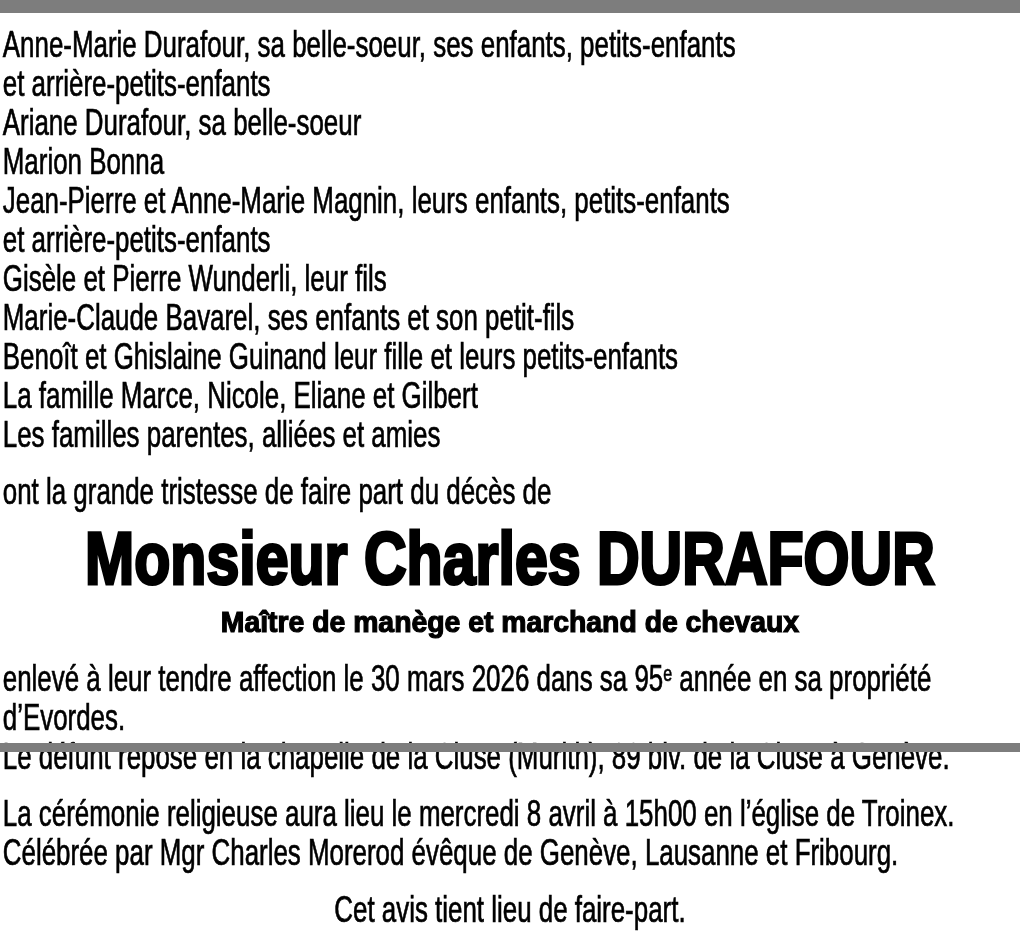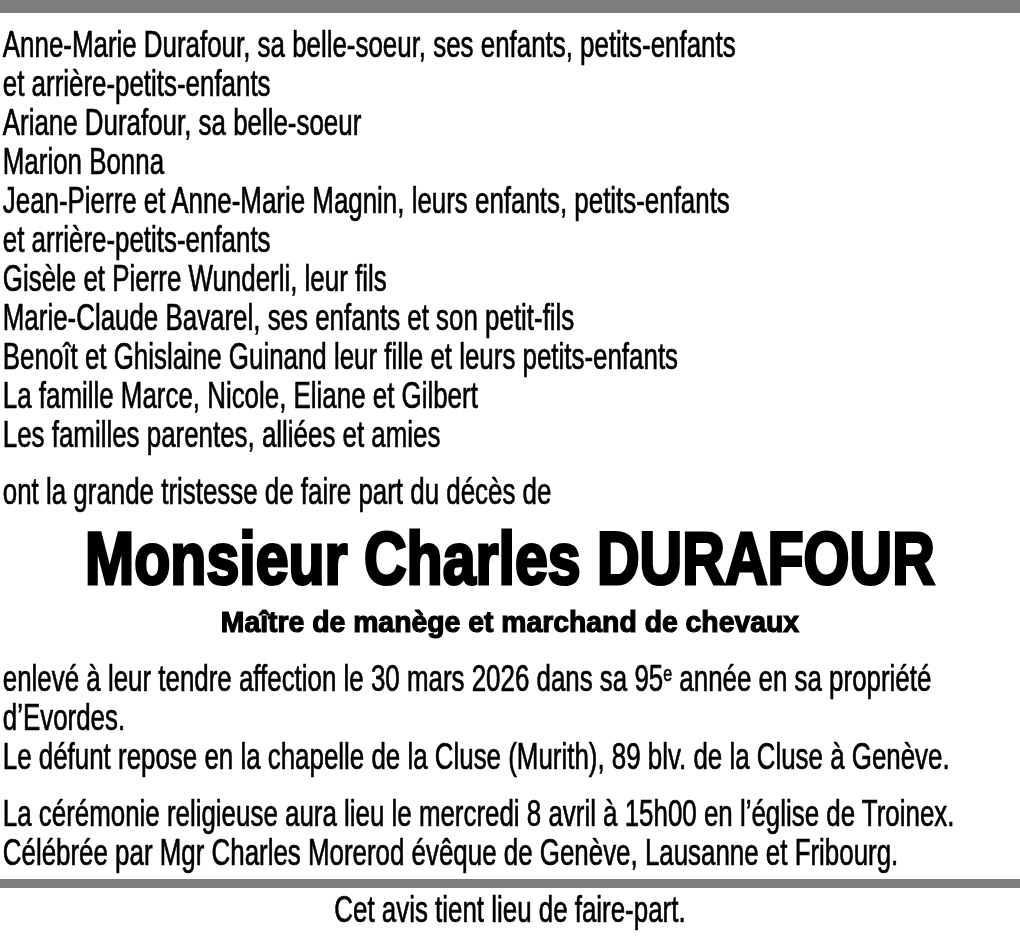--- a/index.html
+++ b/index.html
@@ -10,21 +10,21 @@
     width: 1020px;
     height: 944px;
     overflow: hidden;
     background: #ffffff;
     color: #000000;
     font-family: "Liberation Sans", "DejaVu Sans", sans-serif;
   }
   .page {
     position: relative;
     width: 1020px;
-    height: 888px;
+    height: 752px;
     background: #ffffff;
   }
   .bar {
     position: absolute;
     left: 0;
     width: 1020px;
     background: #7d7d7d;
   }
   .bar-top { top: 0; height: 13px; }
   .bar-bottom { bottom: 0; height: 9px; }

